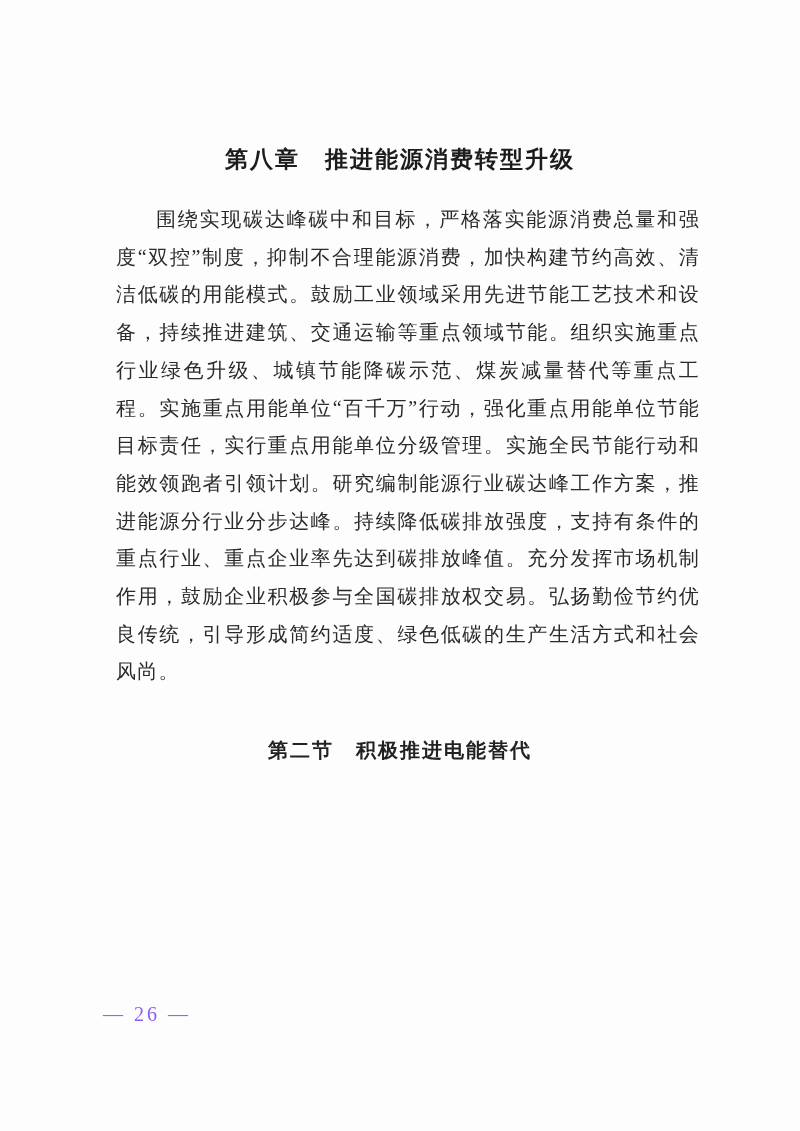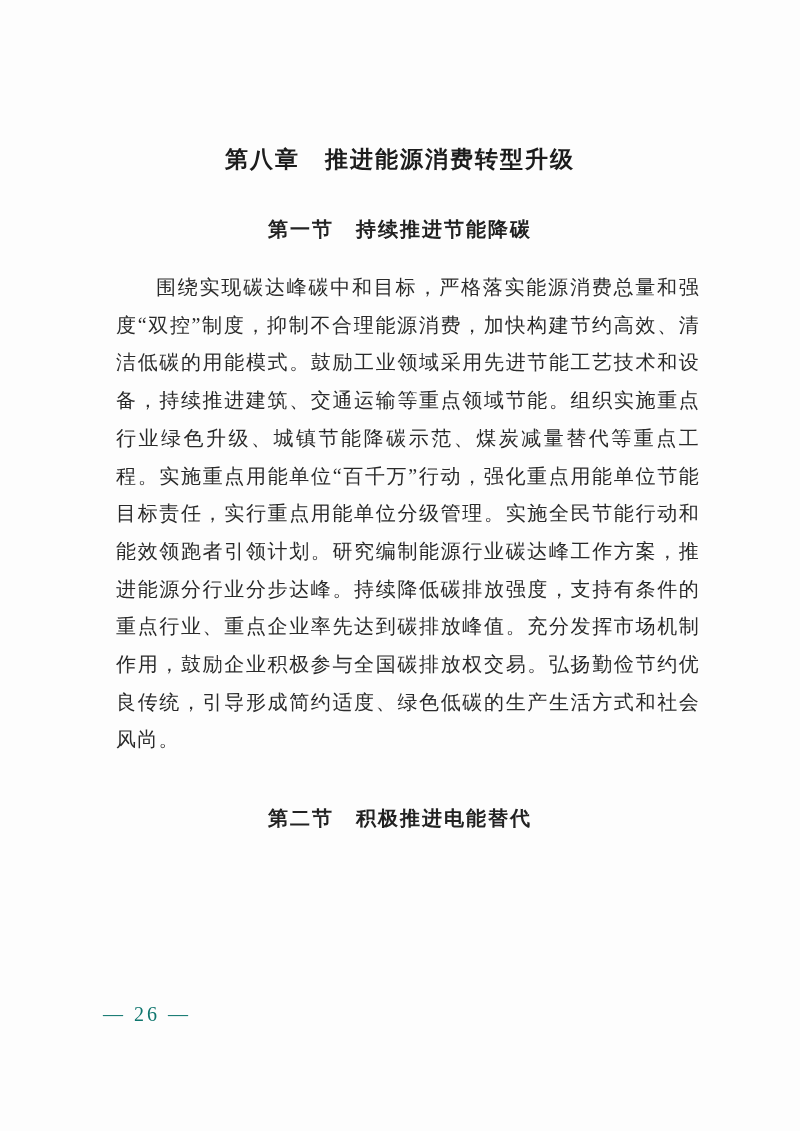--- a/index.html
+++ b/index.html
@@ -54,31 +54,30 @@
   }
   .body-para.second {
     margin-top: 36px;
   }
   .page-footer {
     position: absolute;
     left: 103px;
     top: 1003px;
     font-size: 20px;
     letter-spacing: 3px;
-    color: #0f766e;
+    color: #8b5cf6;
   }
 </style>
 </head>
 <body>
 
 <div class="page">
 
   <h1 class="chapter-heading">第八章　推进能源消费转型升级</h1>
 
-  <h2 class="section-heading">第一节　持续推进节能降碳</h2>
 
   <p class="body-para">围绕实现碳达峰碳中和目标，严格落实能源消费总量和强度“双控”制度，抑制不合理能源消费，加快构建节约高效、清洁低碳的用能模式。鼓励工业领域采用先进节能工艺技术和设备，持续推进建筑、交通运输等重点领域节能。组织实施重点行业绿色升级、城镇节能降碳示范、煤炭减量替代等重点工程。实施重点用能单位“百千万”行动，强化重点用能单位节能目标责任，实行重点用能单位分级管理。实施全民节能行动和能效领跑者引领计划。研究编制能源行业碳达峰工作方案，推进能源分行业分步达峰。持续降低碳排放强度，支持有条件的重点行业、重点企业率先达到碳排放峰值。充分发挥市场机制作用，鼓励企业积极参与全国碳排放权交易。弘扬勤俭节约优良传统，引导形成简约适度、绿色低碳的生产生活方式和社会风尚。</p>
 
   <h2 class="section-heading second">第二节　积极推进电能替代</h2>
 
 
   <div class="page-footer">— 26 —</div>
 
 </div>
 

